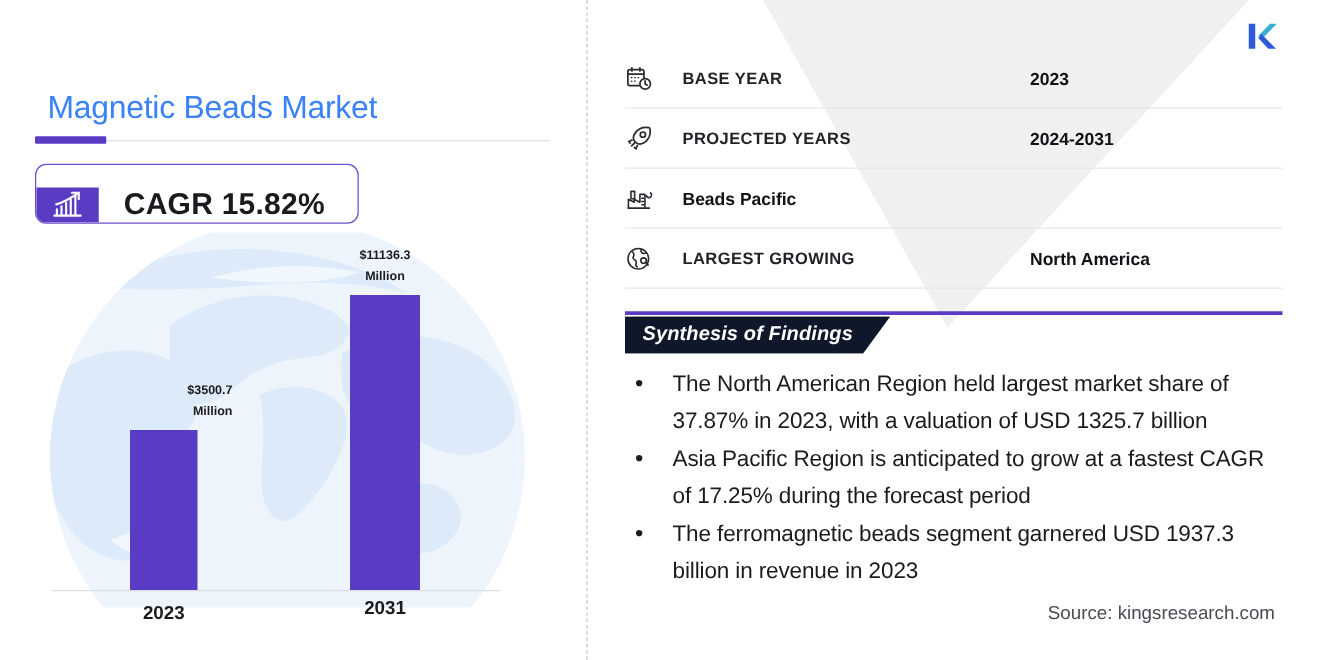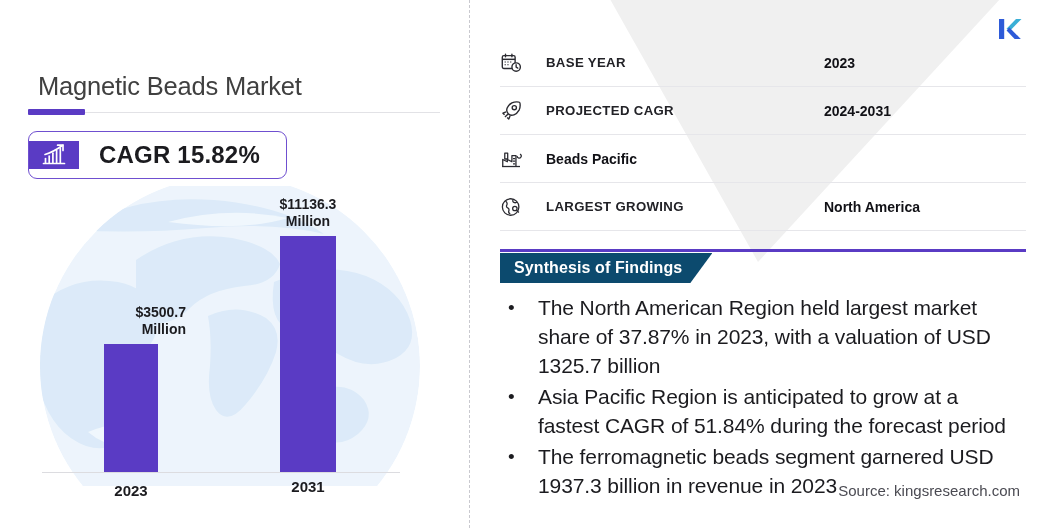--- a/index.html
+++ b/index.html
@@ -15,35 +15,35 @@
   .v-divider {
     position: absolute; left: 469px; top: 0; width: 1px; height: 528px;
     border-left: 1px dashed #c9c9cf;
   }
 
   
   .left { position: absolute; left: 0; top: 0; width: 469px; height: 528px; }
 
   .title {
     position: absolute; left: 38px; top: 72px;
-    font-size: 25.5px; font-weight: 400; color: #404040;
+    font-size: 25.5px; font-weight: 400; color: #3b82f6;
     letter-spacing: -0.2px; white-space: nowrap;
   }
   .title-rule {
     position: absolute; left: 28px; top: 112px; width: 412px; height: 1px;
     background: #e2e2e6;
   }
   .title-rule-accent {
     position: absolute; left: 28px; top: 109px; width: 57px; height: 6px;
     background: #5a3bc4; border-radius: 1px;
   }
 
   .cagr {
     position: absolute; left: 28px; top: 131px;
-    height: 48px; display: flex; align-items: center;
+    height: 48px; display: flex; align-items: flex-end;
     border: 1px solid #6f4fd0; border-radius: 9px; overflow: hidden;
     background: #fff;
   }
   .cagr-ico {
     width: 50px; background: #5a3bc4;
     display: flex; align-items: center; justify-content: center;
   }
   .cagr-txt {
     display: flex; align-items: center; padding: 0 26px 0 20px;
     font-size: 24px; font-weight: 700; color: #1b1b1f; letter-spacing: .2px;
@@ -52,21 +52,21 @@
   
   .chart { position: absolute; left: 0; top: 186px; width: 469px; height: 330px; }
   .globe { position: absolute; left: 18px; top: 0; width: 430px; height: 300px; opacity: .85; }
   .axis {
     position: absolute; left: 42px; top: 286px; width: 358px; height: 1px;
     background: #dcdce0;
   }
   .bar { position: absolute; background: #5a3bc4; }
   .bar-lbl {
     position: absolute; text-align: center;
-    font-size: 14px; font-weight: 700; color: #1b1b1f; line-height: 17px;
+    font-size: 10px; font-weight: 700; color: #1b1b1f; line-height: 17px;
   }
   .cat-lbl {
     position: absolute; text-align: center;
     font-size: 15px; font-weight: 700; color: #1b1b1f;
   }
 
   
   #bar-2023 { left: 104px; top: 158px; width: 54px; height: 128px; }
   #lbl-2023 { left: 76px; top: 118px; width: 110px; text-align: right; }
   #cat-2023 { left: 76px; top: 296px; width: 110px; }
@@ -94,35 +94,36 @@
     letter-spacing: .35px;
   }
   .info-val { font-size: 14px; font-weight: 700; color: #111116; }
 
   .sof-topline {
     position: absolute; left: 30px; top: 249px; width: 526px; height: 2.5px;
     background: #5a3bc4;
   }
   .sof-banner {
     position: absolute; left: 30px; top: 253px; height: 30px;
-    background: #0c4a6e; color: #fff;
+    background: #0f172a; color: #fff;
     display: flex; align-items: center;
     padding: 0 30px 0 14px;
     font-size: 16px; font-weight: 700; letter-spacing: .1px;
     clip-path: polygon(0 0, 100% 0, calc(100% - 22px) 100%, 0 100%);
+    font-style: italic;
   }
 
   .findings { position: absolute; left: 30px; top: 293px; width: 520px; }
   .f-item { display: flex; margin-bottom: 2px; }
   .f-bullet {
     width: 38px; flex: none; text-align: left; padding-left: 8px;
     font-size: 19px; color: #1b1b1f; line-height: 29px;
   }
   .f-text {
-    font-size: 21px; color: #1b1b1f; line-height: 29px; letter-spacing: -.1px;
+    font-size: 18px; color: #1b1b1f; line-height: 29px; letter-spacing: -.1px;
   }
 
   .source {
     position: absolute; right: 36px; top: 482px;
     font-size: 15px; color: #4a4a52;
   }
 </style>
 </head>
 <body>
 
@@ -229,21 +230,21 @@
       </div>
 
       <div class="info-row">
         <span class="info-ico">
           <svg width="22" height="22" viewBox="0 0 24 24" fill="none" stroke="#2a2a30" stroke-width="1.5" stroke-linejoin="round">
             <path d="M9 15 C5.5 11.5 8 6 13 3.2 C16.5 1.4 20.8 2 21.4 2.6 C22 3.2 22.6 7.5 20.8 11 C18 16 12.5 18.5 9 15 Z"></path>
             <circle cx="15.6" cy="8.4" r="2.3"></circle>
             <path d="M8.8 15.2 L5.4 18.6 M6.6 13 L3.2 14.4 L5 16.2 M11 17.4 L9.6 20.8 L7.8 19"></path>
           </svg>
         </span>
-        <span class="info-key">PROJECTED CAGR</span>
+        <span class="info-key">PROJECTED YEARS</span>
         <span class="info-val">2024-2031</span>
       </div>
 
       <div class="info-row">
         <span class="info-ico">
           <svg width="22" height="22" viewBox="0 0 24 24" fill="none" stroke="#2a2a30" stroke-width="1.4" stroke-linejoin="round">
             <path d="M2.2 20.2 H21.8"></path>
             <path d="M3 20 V12.5 L8 15 V12.5 L13 15 V8.2 H17.4 V20"></path>
             <rect x="5.2" y="5.6" width="3.2" height="6.4"></rect>
             <path d="M14.2 11.6 h2.4 M14.2 14.4 h2.4 M14.2 17.2 h2.4"></path>
@@ -271,21 +272,21 @@
     <div class="sof-topline"></div>
     <div class="sof-banner">Synthesis of Findings</div>
 
     <div class="findings">
       <div class="f-item">
         <span class="f-bullet">•</span>
         <span class="f-text">The North American Region held largest market share of 37.87% in 2023, with a valuation of USD 1325.7 billion</span>
       </div>
       <div class="f-item">
         <span class="f-bullet">•</span>
-        <span class="f-text">Asia Pacific Region is anticipated to grow at a fastest CAGR of 51.84% during the forecast period</span>
+        <span class="f-text">Asia Pacific Region is anticipated to grow at a fastest CAGR of 17.25% during the forecast period</span>
       </div>
       <div class="f-item">
         <span class="f-bullet">•</span>
         <span class="f-text">The ferromagnetic beads segment garnered USD 1937.3 billion in revenue in 2023</span>
       </div>
     </div>
 
     <div class="source">Source: kingsresearch.com</div>
   </div>
 </div>

